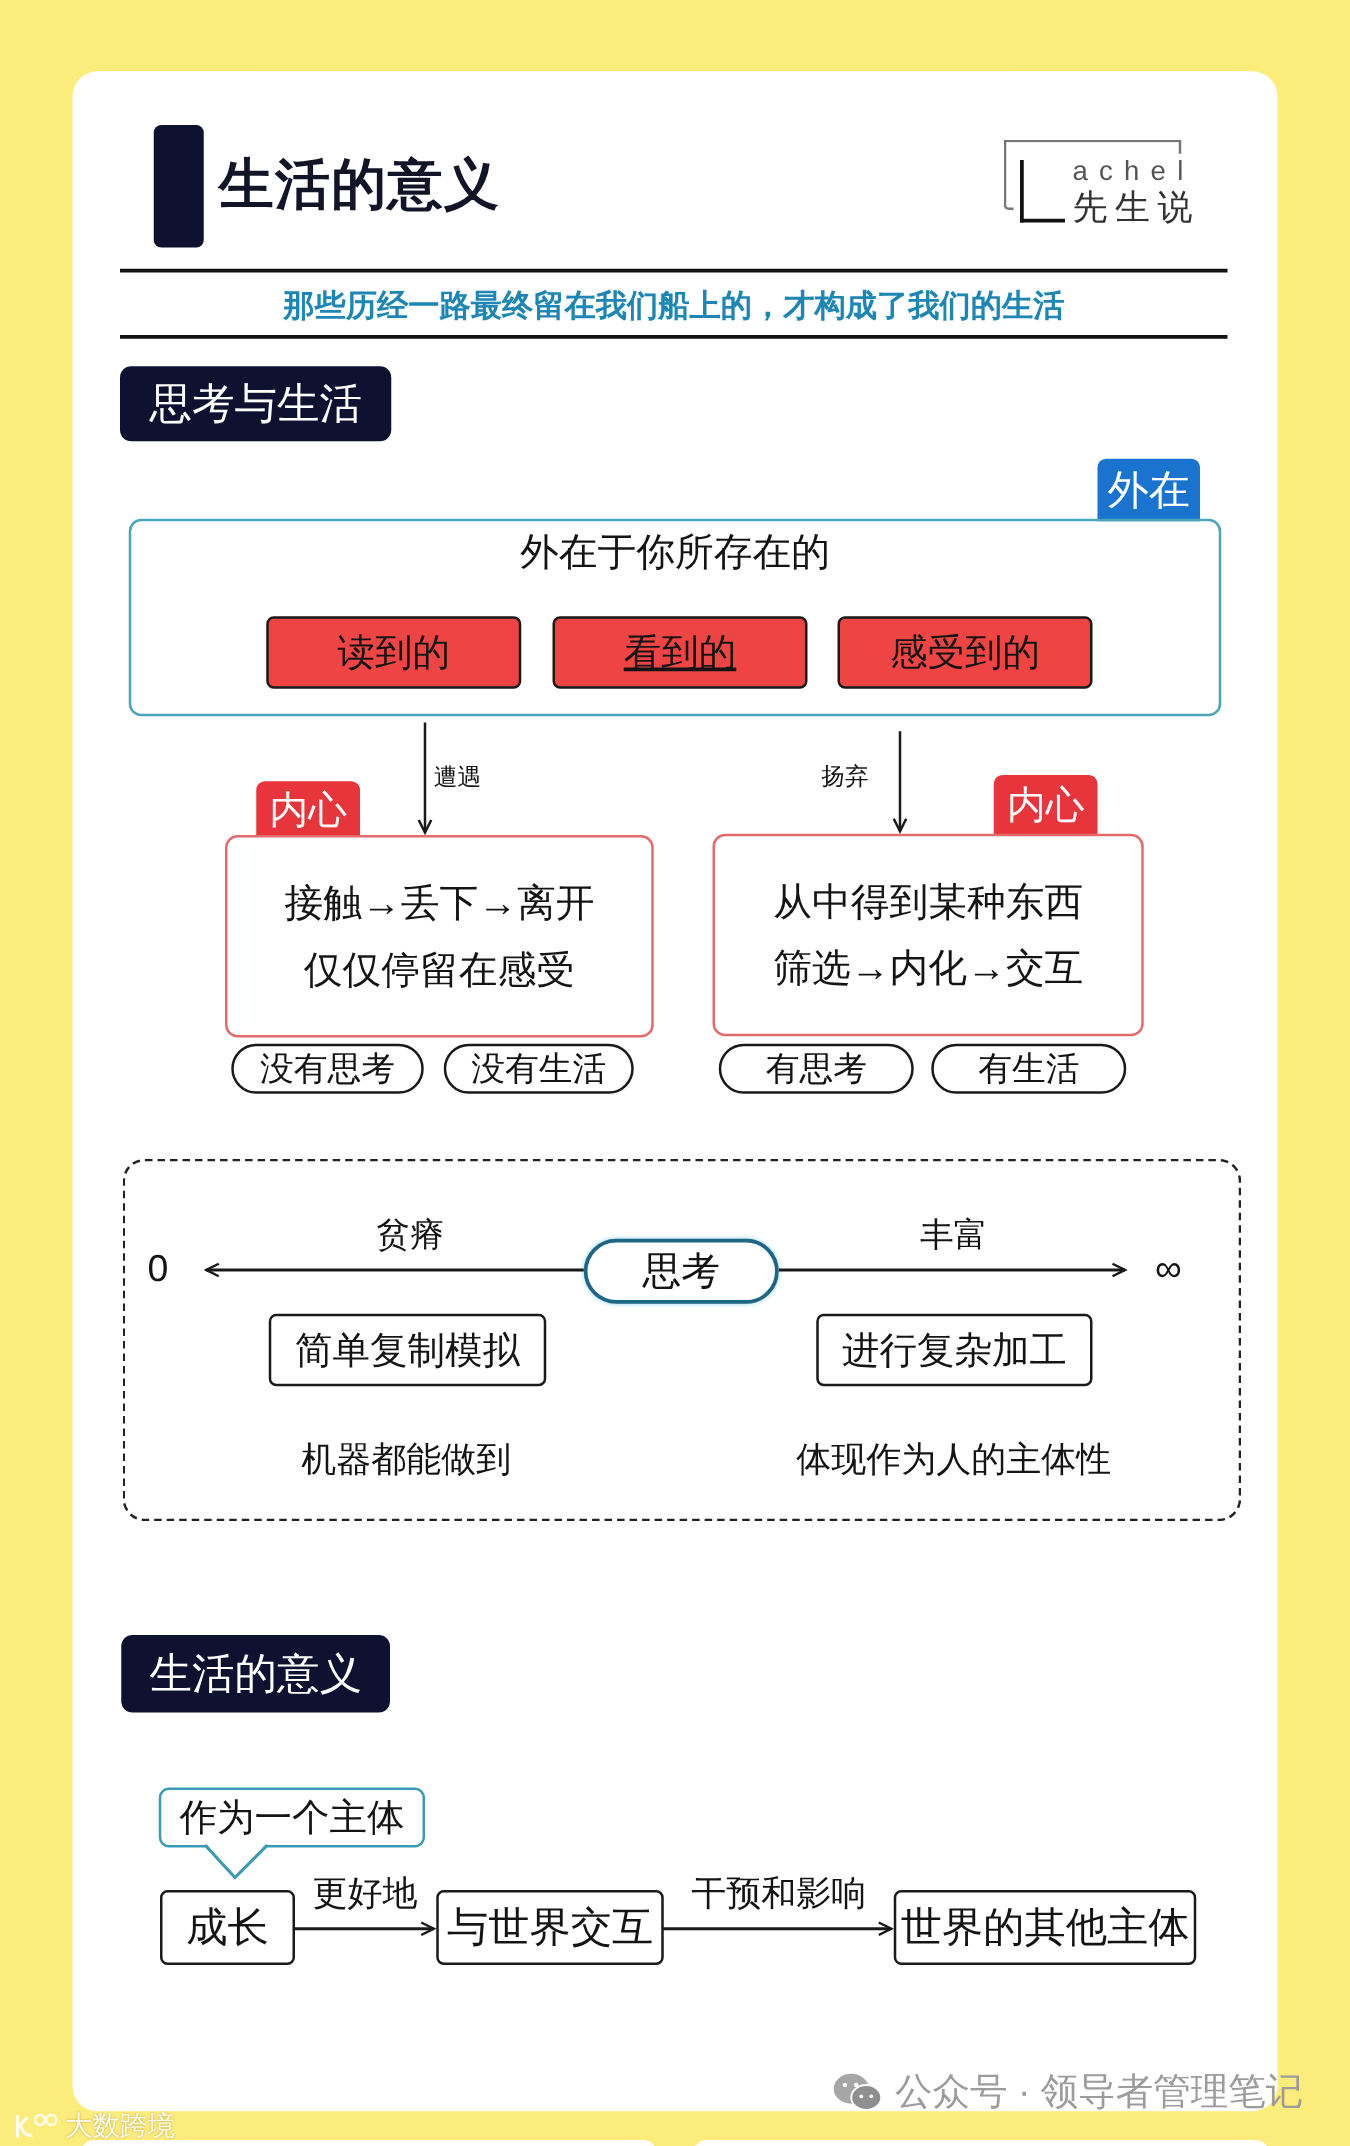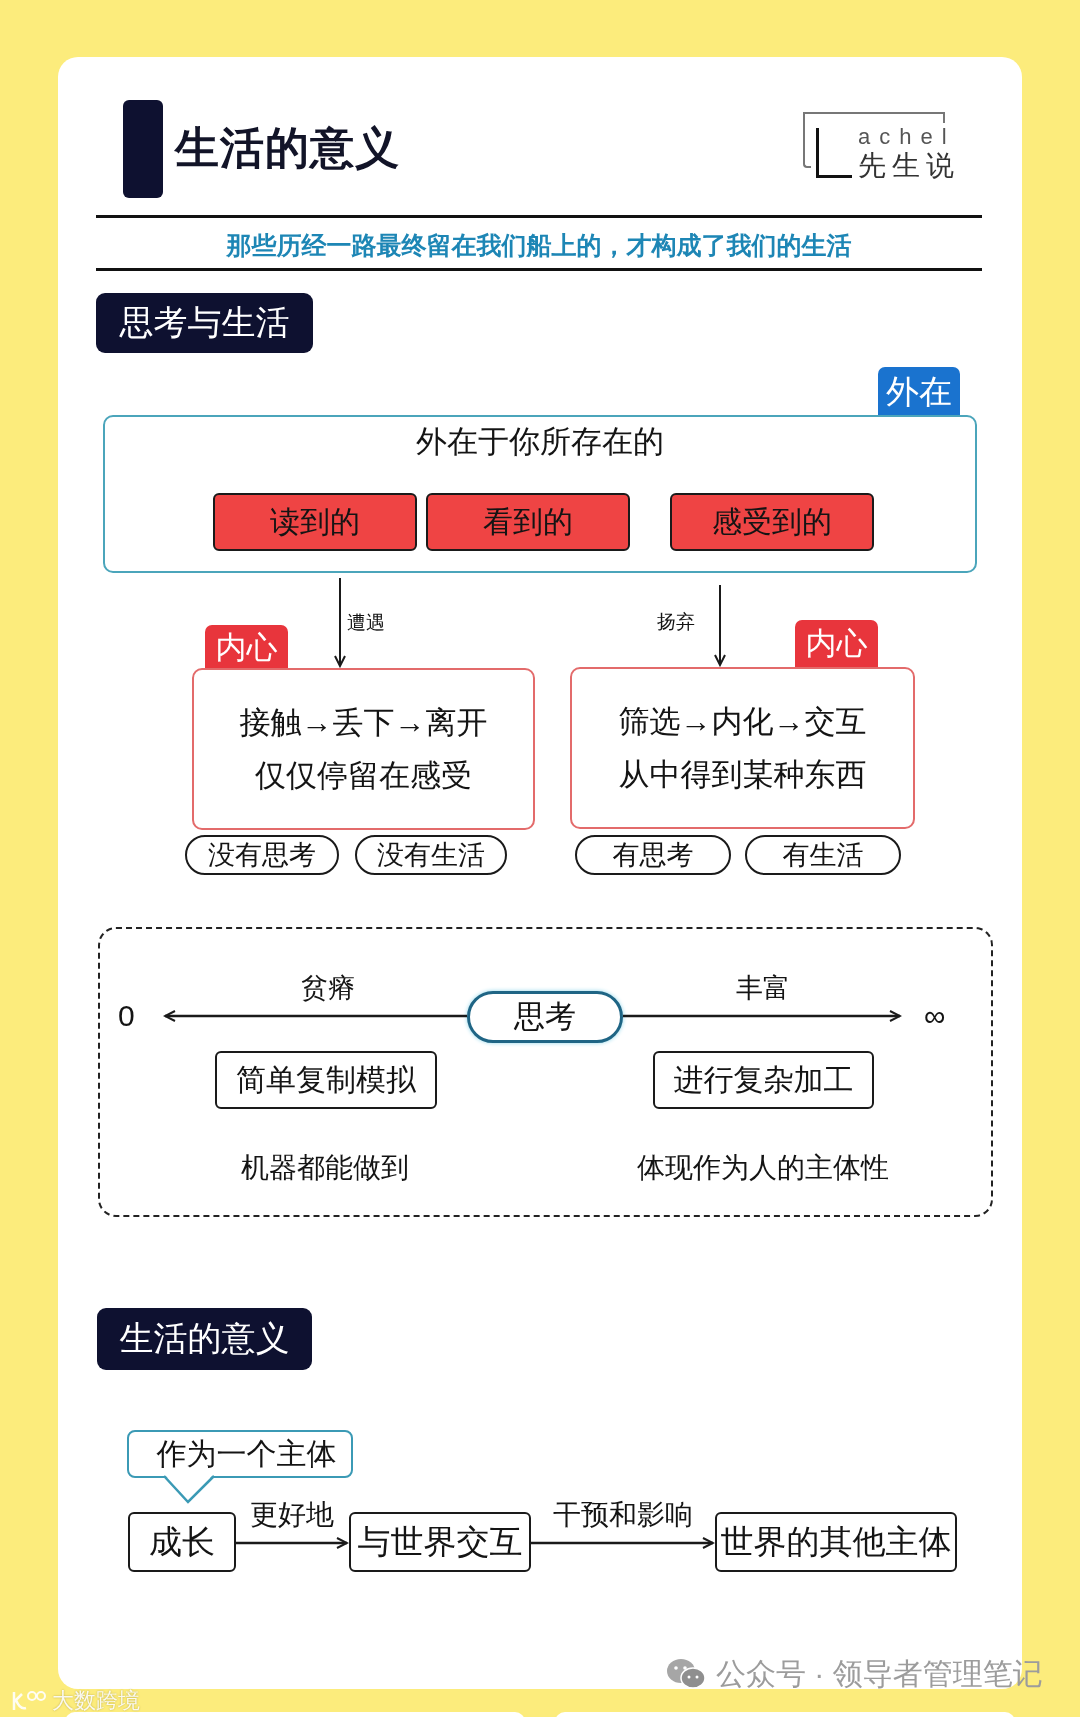--- a/index.html
+++ b/index.html
@@ -39,21 +39,21 @@
   .inner-tag{background:var(--inner-tag);color:#fff;border-radius:7px 7px 0 0;font-size:31px;}
   .outcome{top:835px;height:36px;border:2.5px solid #1a1a1a;border-radius:20px;font-size:27px;background:#fff;}
   
   .dashed{left:98px;top:927px;width:891px;height:286px;border:2.5px dashed #222;border-radius:18px;}
   .focus-pill{left:467px;top:991px;width:150px;height:46px;border:3px solid var(--focus-border);border-radius:26px;font-size:31px;background:#fff;box-shadow:0 0 4px #8fd6ea;text-align:right;}
   .spec-label{top:970px;width:140px;line-height:36px;font-size:27px;}
   .spec-end{top:996px;font-size:30px;line-height:40px;}
   .spec-box{top:1051px;height:54px;border:2.5px solid #1a1a1a;border-radius:6px;font-size:30px;background:#fff;}
   .spec-note{top:1150px;width:300px;line-height:36px;font-size:28px;}
   
-  .callout{left:127px;top:1430px;width:209px;height:44px;border:2.5px solid #3b9ab5;border-radius:8px;font-size:30px;background:#fff;padding-left:13px;}
+  .callout{left:127px;top:1430px;width:209px;height:44px;border:2.5px solid #3b9ab5;border-radius:8px;font-size:30px;background:#fff;}
   .node{top:1512px;height:56px;border:2.5px solid #1a1a1a;border-radius:6px;font-size:33px;background:#fff;}
   .edge-label{top:1497px;line-height:36px;font-size:28px;}
   .overlay{left:0;top:0;width:1080px;height:1717px;pointer-events:none;z-index:5;}
   
   .wm-text{left:716px;top:1656px;font-size:30px;line-height:36px;color:var(--watermark);}
   .wm-icon{left:664px;top:1656px;width:44px;height:36px;}
   .corner-brand{left:52px;top:1688px;font-size:22px;line-height:26px;color:rgba(255,255,255,0.9);text-shadow:0 0 2px #b9a94a;}
   .corner-mark{left:10px;top:1688px;width:40px;height:26px;}
 </style>
 </head>
@@ -79,38 +79,38 @@
 <div class="abs rule" style="top:215px;"></div>
 <div class="abs subtitle center">那些历经一路最终留在我们船上的，才构成了我们的生活</div>
 <div class="abs rule" style="top:268px;"></div>
 
 <div class="abs section-pill center" style="left:96px;top:293px;width:217px;height:60px;">思考与生活</div>
 
 <div class="abs outer-tag center">外在</div>
 <div class="abs outer-box"></div>
 <div class="abs outer-title center">外在于你所存在的</div>
 <div class="abs item-box center" style="left:213px;">读到的</div>
-<div class="abs item-box center" style="left:426px;">看到的</div>
+<div class="abs item-box center" style="left:442px;text-decoration:underline;">看到的</div>
 <div class="abs item-box center" style="left:670px;">感受到的</div>
 
 <div class="abs arrow-label" style="left:347px;top:605px;">遭遇</div>
 <div class="abs arrow-label" style="left:657px;top:604px;">扬弃</div>
 
 <div class="abs inner-tag center" style="left:205px;top:625px;width:83px;height:45px;">内心</div>
-<div class="abs inner-box center" style="left:192px;top:668px;width:339px;height:158px;">
+<div class="abs inner-box center" style="left:180px;top:668px;width:339px;height:158px;">
   <span>接触→丢下→离开</span>
   <span>仅仅停留在感受</span>
 </div>
 <div class="abs outcome center" style="left:185px;width:150px;">没有思考</div>
 <div class="abs outcome center" style="left:355px;width:148px;">没有生活</div>
 
 <div class="abs inner-tag center" style="left:795px;top:620px;width:83px;height:48px;">内心</div>
 <div class="abs inner-box center" style="left:570px;top:667px;width:341px;height:158px;">
+  <span>从中得到某种东西</span>
   <span>筛选→内化→交互</span>
-  <span>从中得到某种东西</span>
 </div>
 <div class="abs outcome center" style="left:575px;width:152px;">有思考</div>
 <div class="abs outcome center" style="left:745px;width:152px;">有生活</div>
 
 <div class="abs dashed"></div>
 <div class="abs spec-end" style="left:118px;">0</div>
 <div class="abs spec-end" style="left:924px;">∞</div>
 <div class="abs spec-label center" style="left:258px;">贫瘠</div>
 <div class="abs spec-label center" style="left:693px;">丰富</div>
 <div class="abs focus-pill center">思考</div>

